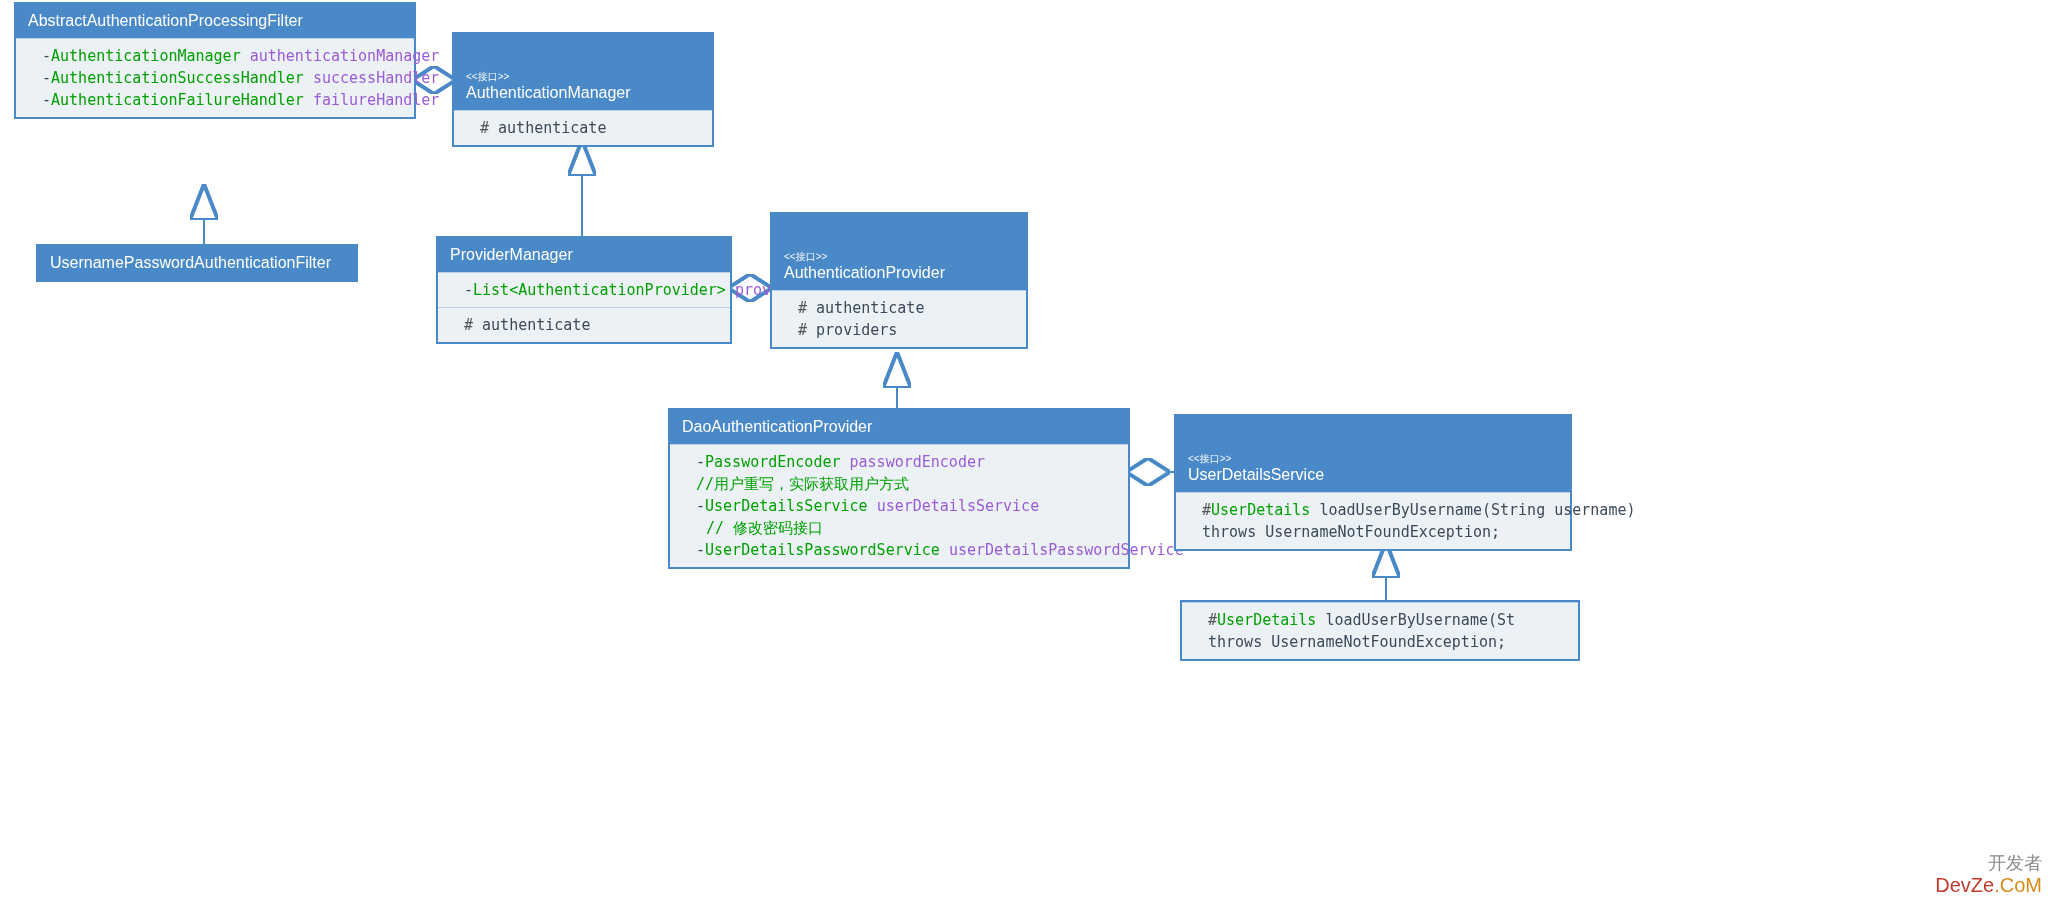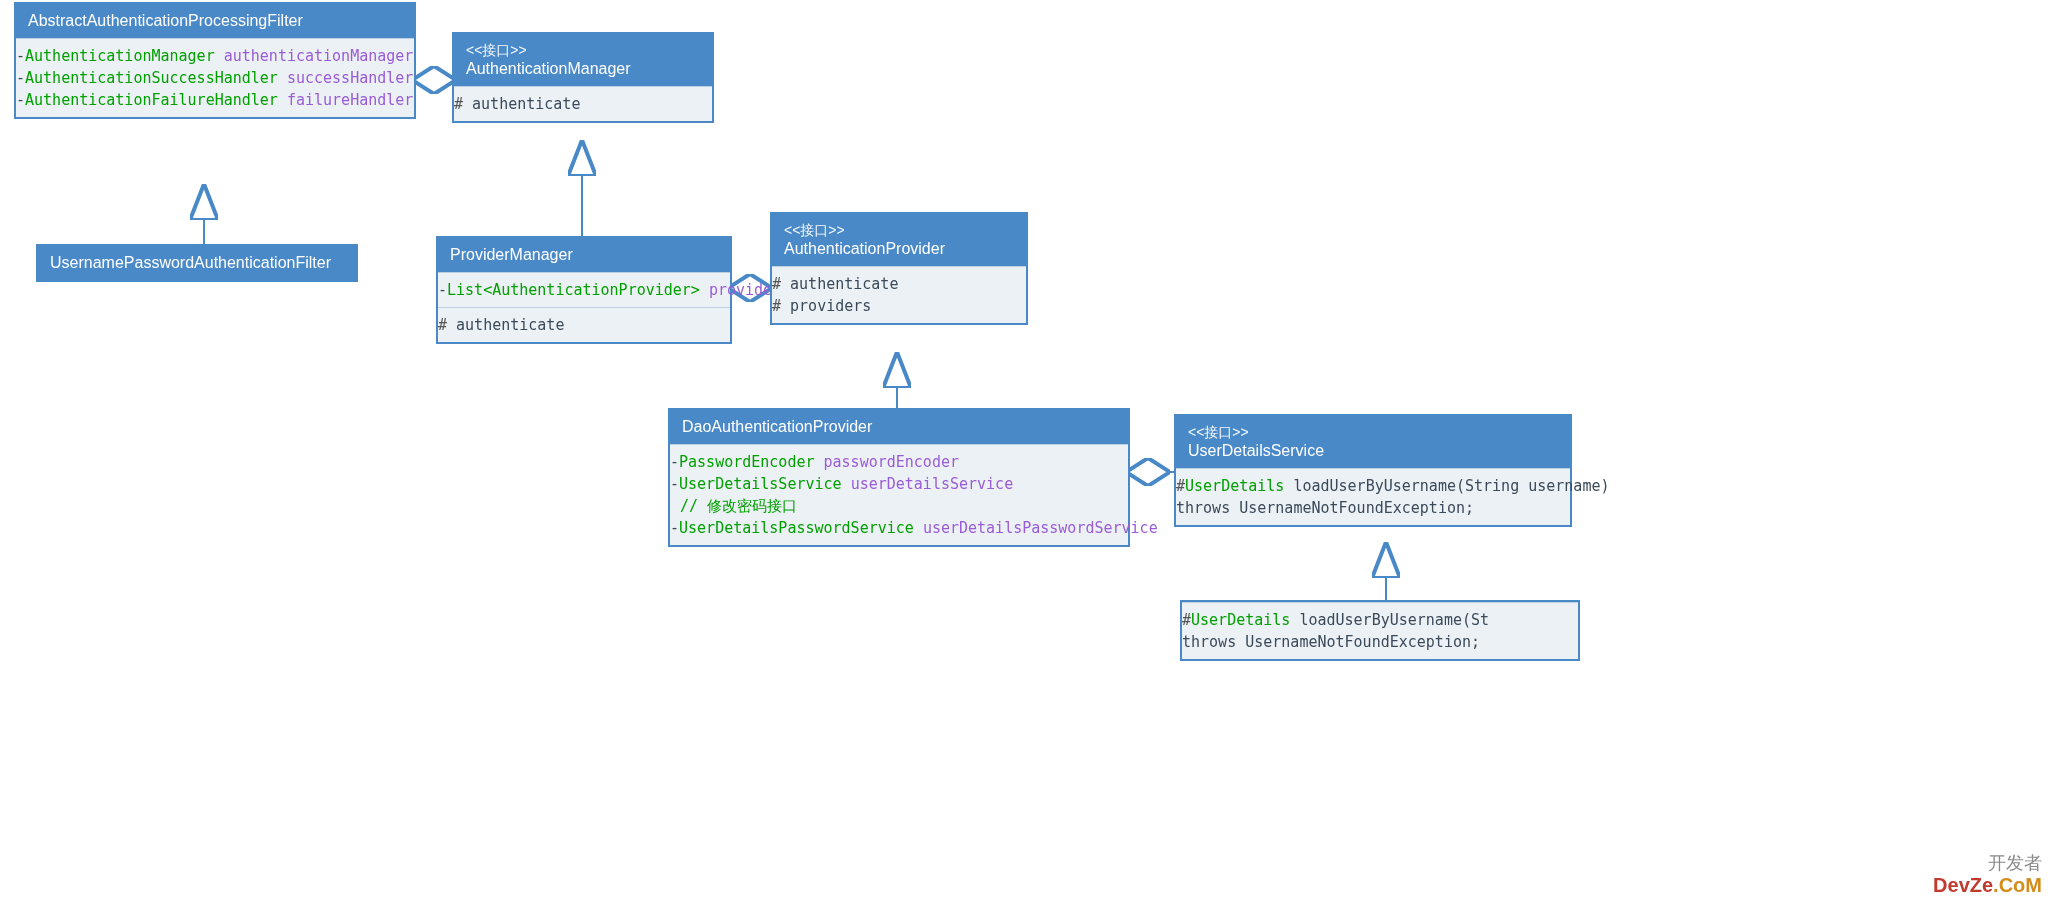--- a/index.html
+++ b/index.html
@@ -1,31 +1,31 @@
 <!DOCTYPE html>
 <html><head>
 <meta charset="utf-8">
 <style>
   html,body{margin:0;padding:0;font-family:Arial,"Microsoft YaHei",sans-serif;background:#fff;}
   #canvas{position:relative;width:2048px;height:902px;background:#fff;}
   .box{position:absolute;border:2px solid #4a89c7;background:#14532d;}
   .title{background:#4a89c7;color:#fff;padding:8px 12px;font-size:16px;font-weight:500;}
-  .stereo{font-size:14px;opacity:0.95;}
-  .sect{border-top:1px solid #bcd0e3;background:#ecf1f5;padding:6px 0;font-family:Consolas,monospace;font-size:15px;line-height:22px;}
+  .stereo{font-size:10px;opacity:0.95;margin-top:28px;}
+  .sect{border-top:1px solid #bcd0e3;background:#ecf1f5;padding:6px 26px;font-family:Consolas,monospace;font-size:15px;line-height:22px;}
   .row{white-space:nowrap;}
   .type{color:#00a000;}
   .name{color:#9a5cd6;}
   .hash{color:#555;}
   .comment{color:#00a000;}
   .kw{color:#d67f0e;}
   .plain{color:#3a4a5a;}
   svg.connectors{position:absolute;left:0;top:0;width:2048px;height:902px;pointer-events:none;}
   .watermark{position:absolute;right:6px;bottom:6px;font-family:"Microsoft YaHei",sans-serif;text-align:right;line-height:22px;}
   .watermark .line1{color:#8a8a8a;font-size:18px;}
-  .watermark .line2{color:#c23a2e;font-size:20px;font-weight:bold;text-align:right;}
+  .watermark .line2{color:#c23a2e;font-size:20px;font-weight:normal;text-align:right;}
   .watermark .line2 .accent{color:#d48c1a;}
 </style>
 </head>
 <body>
 
 <div id="canvas">
 <svg class="connectors">
   <defs>
     <marker id="tri" markerWidth="18" markerHeight="14" refX="17" refY="7" orient="auto">
       <path d="M0,0 L18,7 L0,14 Z" fill="#fff" stroke="#4a89c7" stroke-width="2"></path>
@@ -91,20 +91,21 @@
   <div class="sect">
     <div class="row"><span class="hash">#</span> <span class="plain">authenticate</span></div>
     <div class="row"><span class="hash">#</span> <span class="plain">providers</span></div>
   </div>
 </div>
 
 <div class="box" style="left:668px;top:408px;width:458px">
   <div class="title">DaoAuthenticationProvider</div>
   <div class="sect">
     <div class="row"><span class="plain">-</span><span class="type">PasswordEncoder</span> <span class="name">passwordEncoder</span></div>
+    <div class="row"><span class="comment">//用户重写，实际获取用户方式</span></div>
     <div class="row"><span class="plain">-</span><span class="type">UserDetailsService</span> <span class="name">userDetailsService</span></div>
     <div class="row" style="padding-left:10px"><span class="comment">// 修改密码接口</span></div>
     <div class="row"><span class="plain">-</span><span class="type">UserDetailsPasswordService</span> <span class="name">userDetailsPasswordService</span></div>
   </div>
 </div>
 
 <div class="box" style="left:1174px;top:414px;width:394px">
   <div class="title">
     <div class="stereo">&lt;&lt;接口&gt;&gt;</div>
     <div>UserDetailsService</div>

